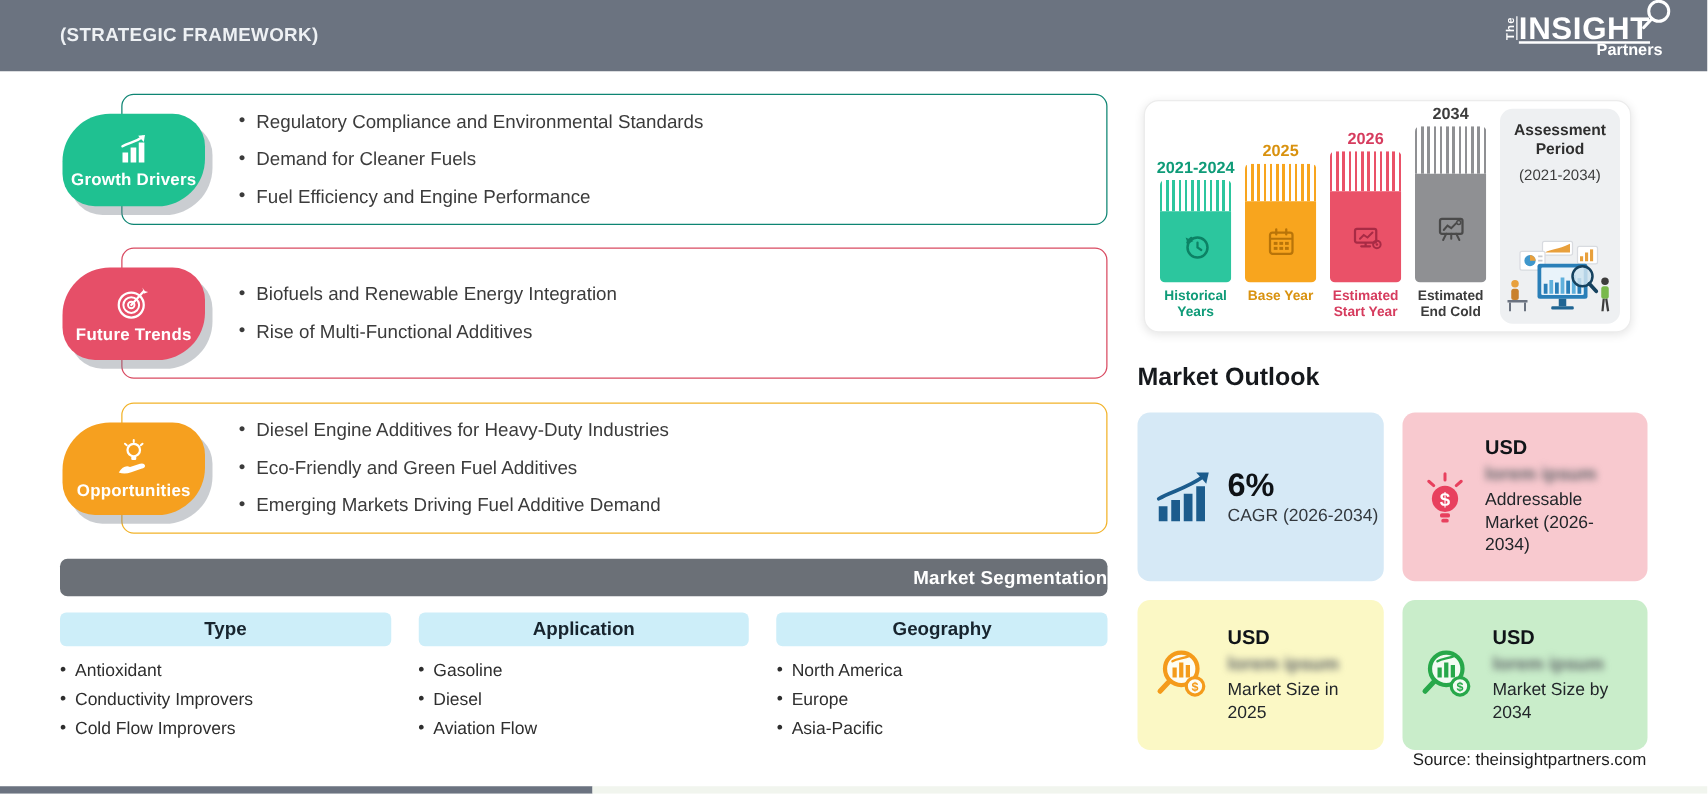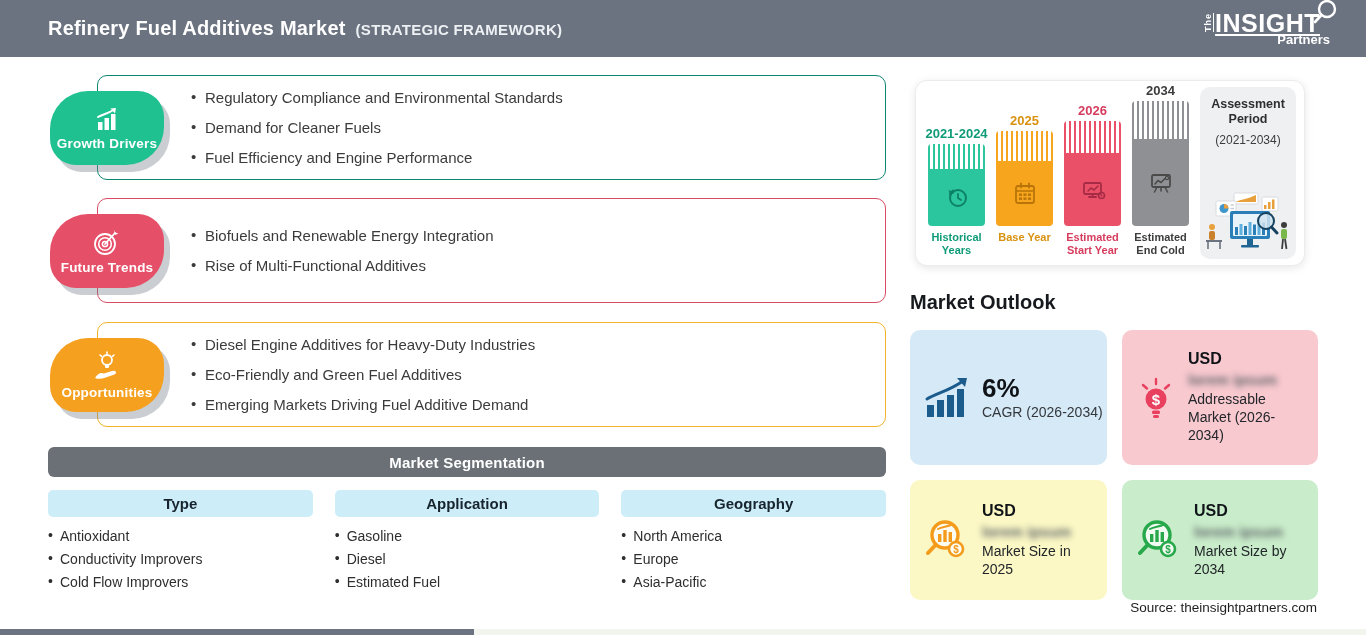--- a/index.html
+++ b/index.html
@@ -37,21 +37,21 @@
     border-radius:38px 26px 38px 26px;display:flex;flex-direction:column;align-items:center;
     justify-content:center;gap:2px;box-shadow:6px 7px 0 rgba(115,124,134,.38);
   }
   .badge-growth{top:91px;background:#1fc191;}
   .badge-trends{top:214px;background:#e64f68;}
   .badge-opps{top:338px;background:#f6a01f;}
   .badge-label{font-size:13.5px;font-weight:bold;letter-spacing:.2px;}
   
   .seg-bar{
     position:absolute;left:48px;top:447px;width:838px;height:30px;background:#6b7077;
-    border-radius:6px;display:flex;align-items:center;justify-content:center;
+    border-radius:6px;display:flex;align-items:center;justify-content:flex-end;
     color:#fff;font-weight:bold;font-size:15px;letter-spacing:.2px;
   }
   .seg-cols{position:absolute;left:48px;top:490px;width:838px;display:flex;gap:22px;}
   .seg-col{flex:1;min-width:0;}
   .seg-col-header{
     height:27px;background:#cdeef9;border-radius:5px;display:flex;align-items:center;
     justify-content:center;font-weight:bold;font-size:15px;color:#17242e;
   }
   .seg-list{list-style:none;margin:11px 0 0 0;padding:0;}
   .seg-list li{font-size:14px;color:#2e2e2e;position:relative;padding-left:12px;margin-bottom:7px;}
@@ -101,21 +101,20 @@
   
   .strip-dark{position:absolute;left:0;top:629px;width:474px;height:6px;background:#6b7380;}
   .strip-light{position:absolute;left:474px;top:629px;width:892px;height:6px;background:#f1f5ee;}
   .icon{flex:none;display:block;}
 </style>
 </head>
 <body>
 
 <div class="header">
   <div class="title-wrap">
-    <span class="page-title">Refinery Fuel Additives Market</span>
     <span class="page-subtitle">(STRATEGIC FRAMEWORK)</span>
   </div>
   <div class="logo">
     <div class="logo-top">
       <span class="logo-the">The</span>
       <span class="logo-insight">INSIGHT</span>
       <svg class="logo-mag" width="30" height="30" viewBox="0 0 30 30">
         <circle cx="17" cy="10" r="8" fill="none" stroke="#ffffff" stroke-width="2.4"></circle>
         <line x1="11.5" y1="16" x2="5" y2="23" stroke="#ffffff" stroke-width="2.6" stroke-linecap="round"></line>
       </svg>
@@ -188,21 +187,21 @@
       <li>Antioxidant</li>
       <li>Conductivity Improvers</li>
       <li>Cold Flow Improvers</li>
     </ul>
   </div>
   <div class="seg-col">
     <div class="seg-col-header">Application</div>
     <ul class="seg-list">
       <li>Gasoline</li>
       <li>Diesel</li>
-      <li>Estimated Fuel</li>
+      <li>Aviation Flow</li>
     </ul>
   </div>
   <div class="seg-col">
     <div class="seg-col-header">Geography</div>
     <ul class="seg-list">
       <li>North America</li>
       <li>Europe</li>
       <li>Asia-Pacific</li>
     </ul>
   </div>

